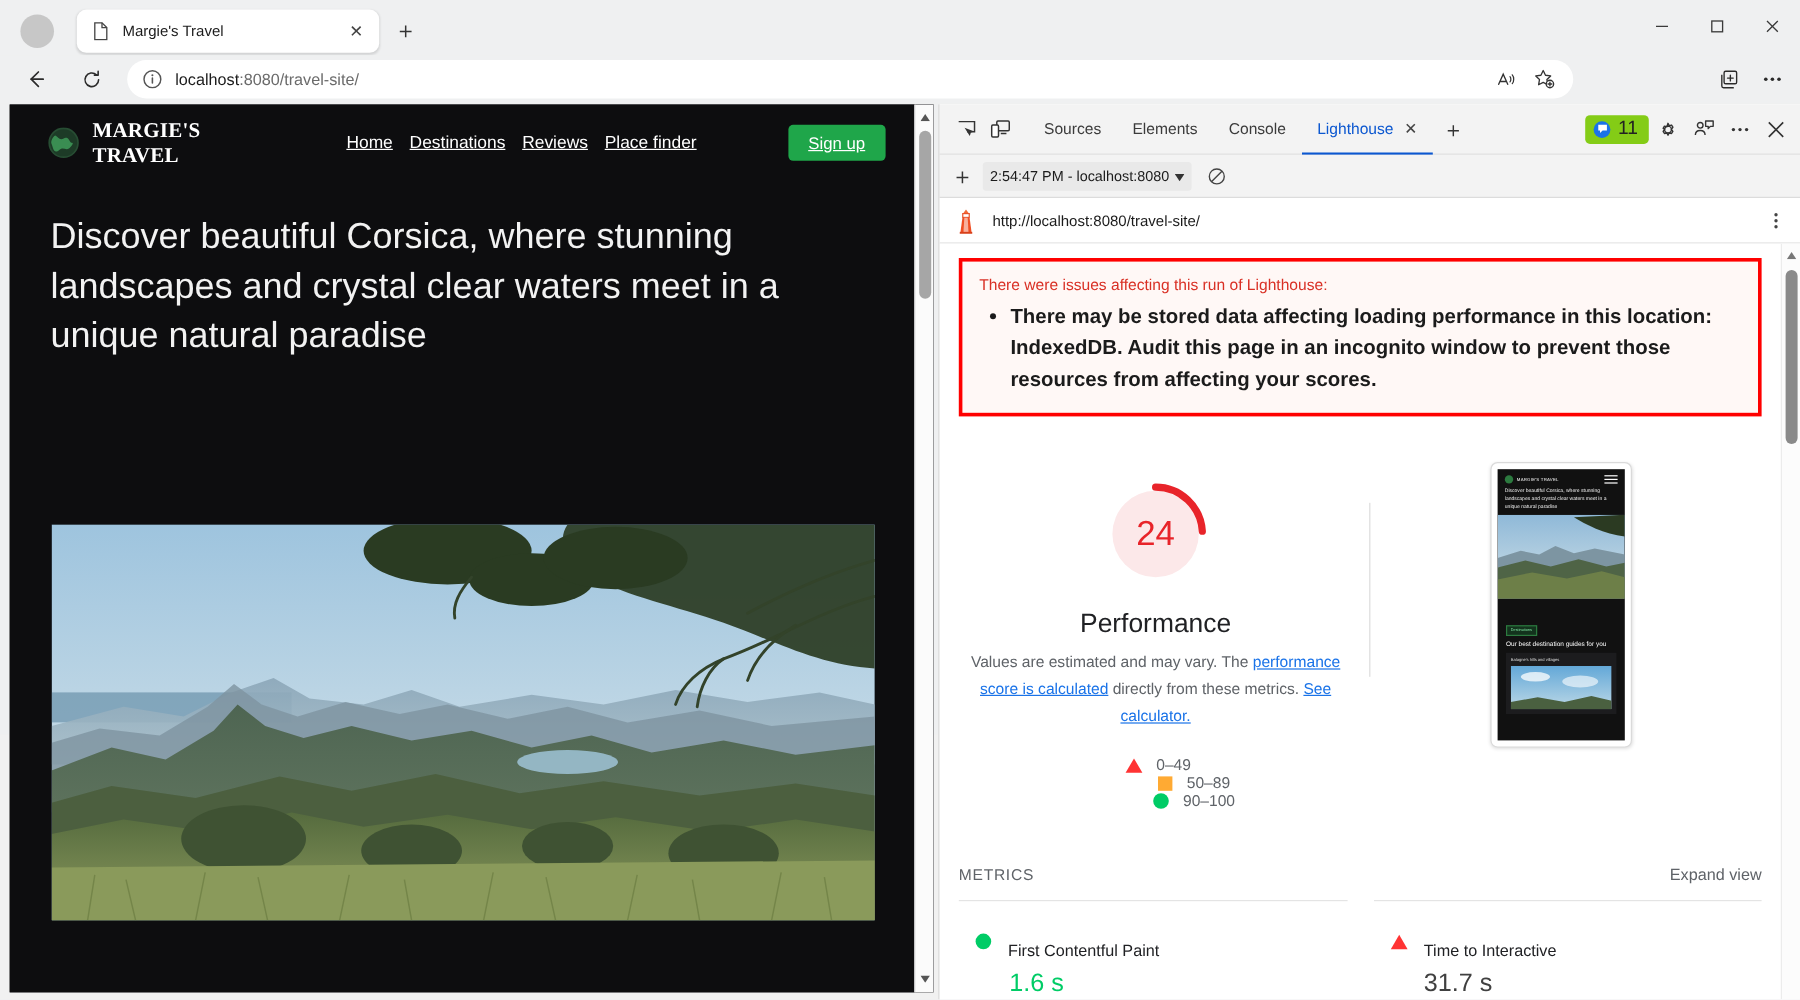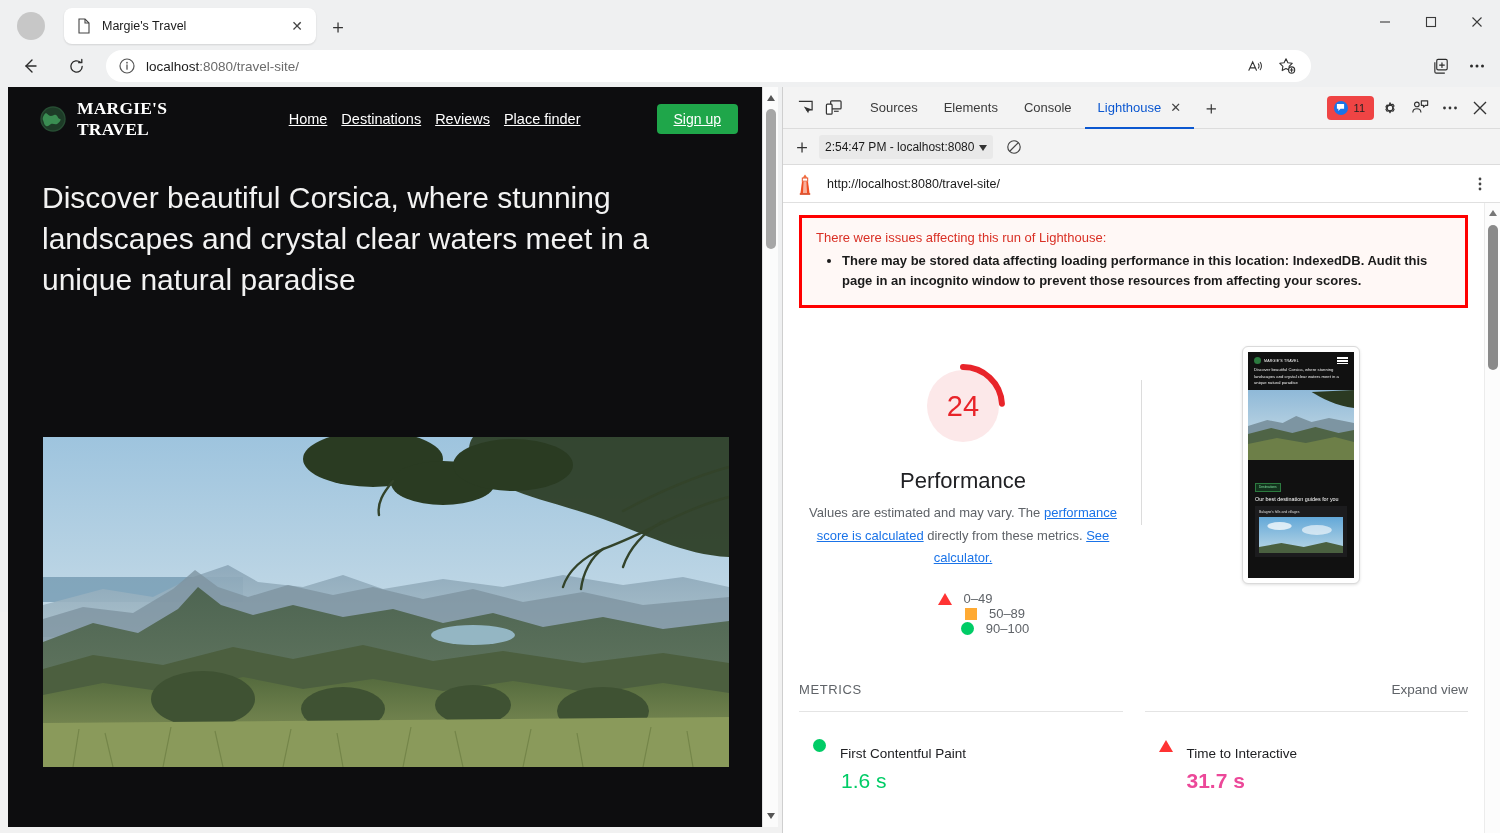--- a/index.html
+++ b/index.html
@@ -138,21 +138,21 @@
     height: 42px; padding: 0 13px; display: flex; align-items: center;
     font-size: 13px; color: #3b3b3b; white-space: nowrap;
   }
   .dt-tab.active { color: #0b57d0; box-shadow: inset 0 -2px 0 #0b57d0; }
   .dt-tab .x { margin-left: 9px; font-size: 13px; color: #444; }
   .dt-plus { width: 26px; height: 26px; display:flex; align-items:center; justify-content:center;
              font-size: 18px; color: #333; margin-left: 4px; }
   .dt-right { margin-left: auto; display: flex; align-items: center; gap: 2px; }
   .issue-badge {
     display: flex; align-items: center; gap: 6px; height: 24px; padding: 0 9px 0 7px;
-    background: #ef4444; border-radius: 4px; font-size: 11px; color: #222;
+    background: #84cc16; border-radius: 4px; font-size: 16px; color: #222;
   }
   .issue-badge .dot {
     width: 14px; height: 14px; border-radius: 50%; background: #1a73e8;
     display:flex; align-items:center; justify-content:center;
   }
 
   .dt-subbar {
     height: 36px; background: #f3f3f3; border-bottom: 1px solid #dcdcdc;
     display: flex; align-items: center; padding: 0 6px 0 6px; gap: 4px;
   }
@@ -176,21 +176,21 @@
     flex: 1 1 auto; position: relative; overflow: hidden; background: #fff;
   }
   .report-inner { position: absolute; inset: 0 16px 0 0; overflow: hidden; }
 
   .warn {
     margin: 12px 16px 0 16px; border: 3px solid #f00; background: #fff8f6;
     padding: 12px 14px 14px 14px;
   }
   .warn-title { color: #d93025; font-size: 13px; margin-bottom: 6px; }
   .warn ul { margin: 0 0 0 26px; }
-  .warn li { font-size: 13px; color: #1b1b1b; line-height: 1.55; font-weight: 600; }
+  .warn li { font-size: 17px; color: #1b1b1b; line-height: 1.55; font-weight: 600; }
 
   .score-row { display: flex; padding: 52px 0 0 0; }
   .score-col { width: 332px; margin-left: 14px; text-align: center; }
   .gauge-wrap { display: flex; justify-content: center; }
   .gauge { position: relative; width: 92px; height: 92px; }
   .gauge .val {
     position: absolute; inset: 0; display: flex; align-items: center; justify-content: center;
     font-size: 29px; color: #e8242a; font-family: "Liberation Sans", sans-serif;
   }
   .score-title { font-size: 22px; color: #202124; margin-top: 16px; font-weight: 400; }
@@ -235,21 +235,21 @@
   .metrics-head { display: flex; align-items: baseline; }
   .metrics-label { font-size: 13px; color: #5f6368; letter-spacing: .6px; }
   .expand { margin-left: auto; font-size: 13.5px; color: #5f6368; }
   .metrics-grid { display: flex; margin-top: 14px; }
   .metric { width: 50%; border-top: 1px solid #e4e4e4; padding: 18px 0 0 0; }
   .metric + .metric { margin-left: 22px; }
   .metric .row { display: flex; align-items: center; gap: 14px; padding-left: 14px; }
   .metric .name { font-size: 13.5px; color: #202124; margin-top: 16px; }
   .metric .v { font-size: 21px; margin-top: 8px; padding-left: 42px; }
   .v.good { color: #0c6; }
-  .v.bad { color: #ec4899; font-weight: bold; }
+  .v.bad { color: #404040; }
 
   .rep-scroll {
     position: absolute; right: 0; top: 0; width: 16px; height: 100%;
     background: #fcfcfc; border-left: 1px solid #ececec;
   }
   .rep-scroll .thumb {
     position: absolute; left: 3px; top: 22px; width: 10px; height: 145px;
     background: #8a8a8a; border-radius: 5px;
   }
   .rep-scroll .arr { position:absolute; left:0; top:3px; width:16px; height:14px; display:flex; align-items:center; justify-content:center; }

